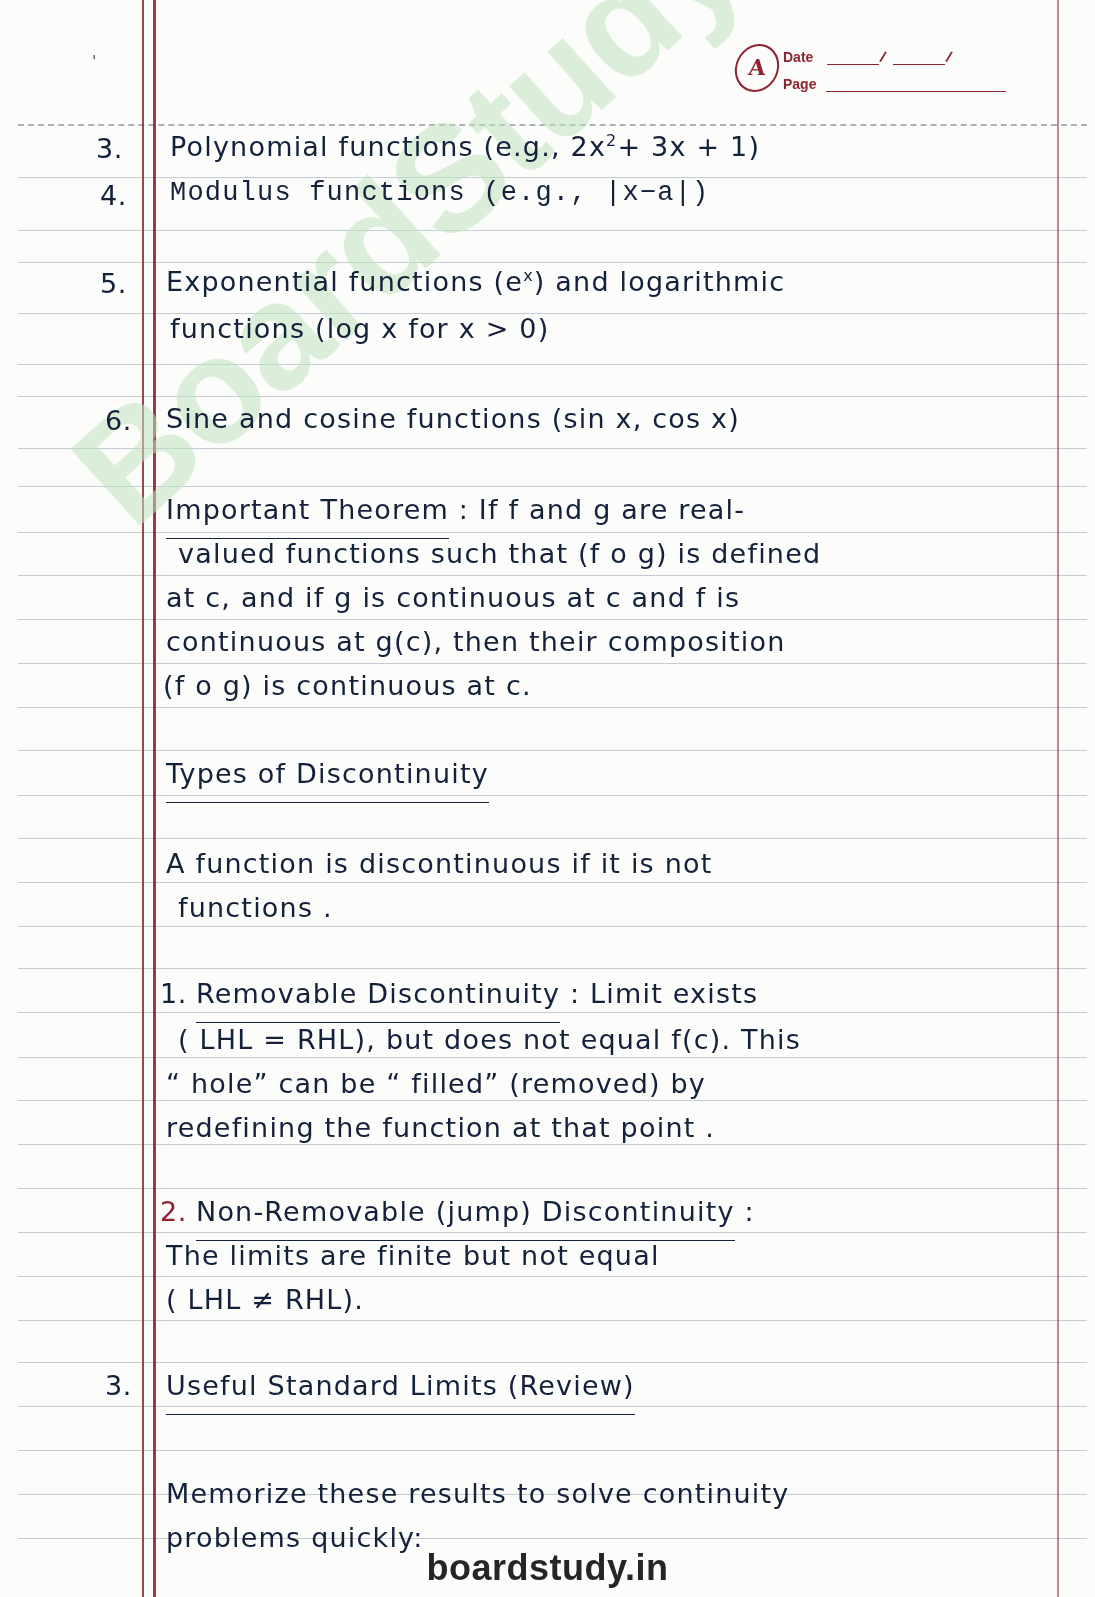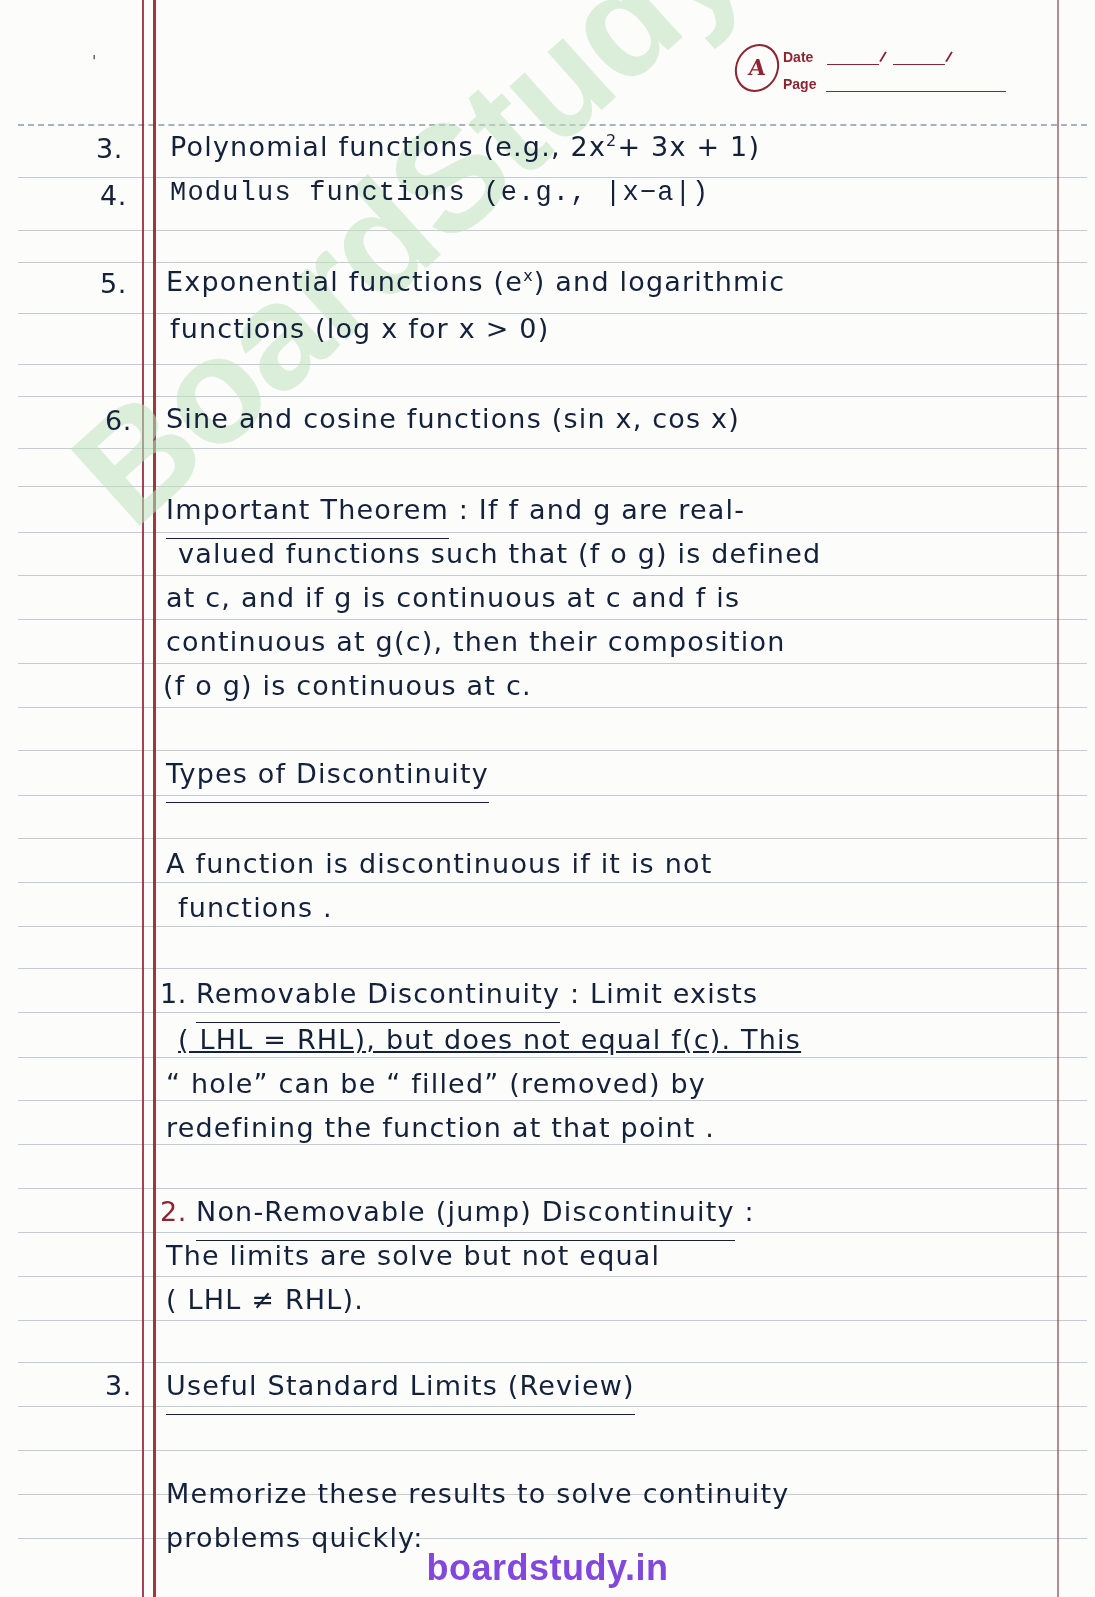--- a/index.html
+++ b/index.html
@@ -166,21 +166,21 @@
   }
   .wm-bottom {
     position: absolute;
     left: 0;
     right: 0;
     bottom: 8px;
     text-align: center;
     font-family: "Liberation Sans", sans-serif;
     font-size: 36px;
     font-weight: bold;
-    color: #6d28d9;
+    color: #000000;
     opacity: .85;
     letter-spacing: .5px;
     pointer-events: none;
   }
 
   .tick {
     position: absolute;
     left: 92px;
     top: 52px;
     color: #555;
@@ -278,29 +278,29 @@
     <span class="ul">Types of Discontinuity</span>
   </div>
 
   <div class="hw" style="left:166px; top:848px;">A function is discontinuous if it is not</div>
   <div class="hw" style="left:178px; top:892px;">functions .</div>
 
   <div class="hw num" style="left:160px; top:978px;">1.</div>
   <div class="hw" style="left:196px; top:978px;">
     <span class="ul">Removable Discontinuity</span><span> : Limit exists</span>
   </div>
-  <div class="hw" style="left:178px; top:1024px;text-decoration:underline;">( LHL = RHL), but does not equal f(c). This</div>
+  <div class="hw" style="left:178px; top:1024px;">( LHL = RHL), but does not equal f(c). This</div>
   <div class="hw" style="left:166px; top:1068px;">“ hole” can be “ filled” (removed) by</div>
   <div class="hw" style="left:166px; top:1112px;">redefining the function at that point .</div>
 
   <div class="hw num red" style="left:160px; top:1196px;">2.</div>
   <div class="hw" style="left:196px; top:1196px;">
     <span class="ul">Non-Removable (jump) Discontinuity</span><span class="red"> :</span>
   </div>
-  <div class="hw" style="left:166px; top:1240px;">The limits are solve but not equal</div>
+  <div class="hw" style="left:166px; top:1240px;">The limits are finite but not equal</div>
   <div class="hw" style="left:166px; top:1284px;">( LHL ≠ RHL).</div>
 
   <div class="hw num" style="left:105px; top:1370px;">3.</div>
   <div class="hw" style="left:166px; top:1370px;">
     <span class="ul">Useful Standard Limits (Review)</span>
   </div>
 
   <div class="hw" style="left:166px; top:1478px;">Memorize these results to solve continuity</div>
   <div class="hw" style="left:166px; top:1522px;">problems quickly:</div>
 

